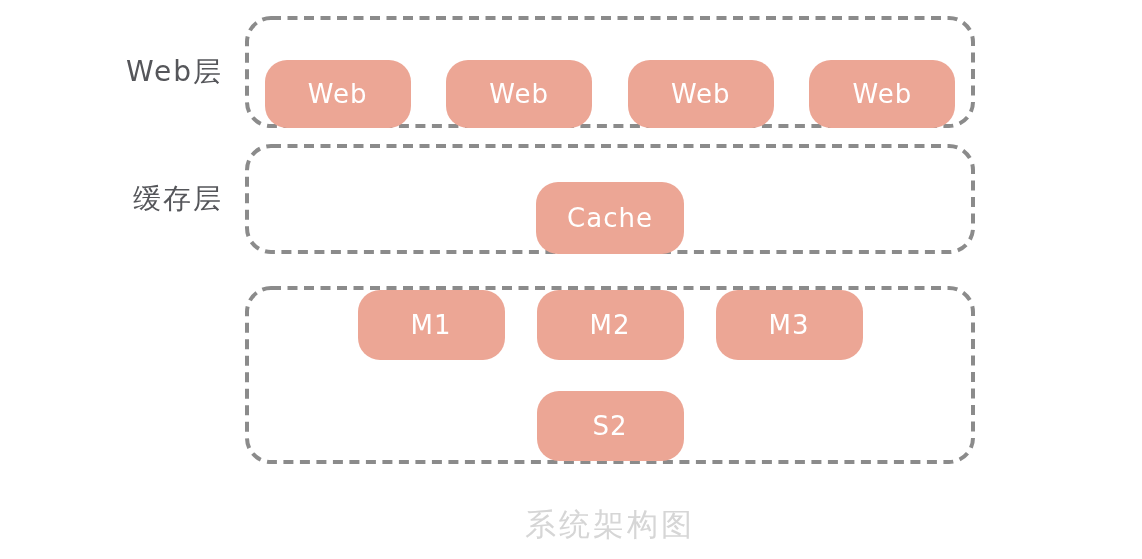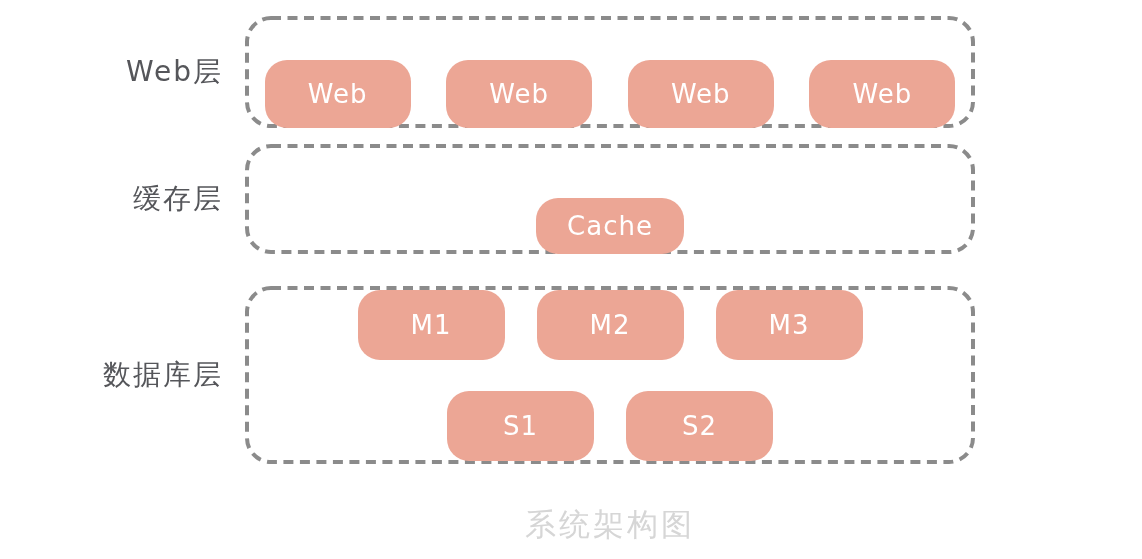--- a/index.html
+++ b/index.html
@@ -64,21 +64,21 @@
     background: var(--node-fill);
     color: var(--node-text);
     border-radius: 22px;
     display: flex;
     align-items: center;
     justify-content: center;
     font-size: 26px;
     letter-spacing: 1px;
   }
   .node.web-node { width: 146px; height: 68px; }
-  .node.cache-node { width: 148px; height: 56px; }
+  .node.cache-node { width: 148px; height: 72px; }
   .node.db-node { width: 147px; height: 70px; }
   .db-grid {
     position: absolute;
     inset: 0;
     display: flex;
     flex-direction: column;
     align-items: center;
     justify-content: center;
     gap: 31px;
   }
@@ -123,33 +123,31 @@
   <div class="layer-label" id="cache-label">缓存层</div>
   <div class="layer-container" id="cache-container">
     <svg class="dash-outline" width="730" height="110" viewBox="0 0 730 110" preserveAspectRatio="none">
       <rect x="2" y="2" width="726" height="106" rx="24"></rect>
     </svg>
     <div class="node-row centered">
       <div class="node cache-node">Cache</div>
     </div>
   </div>
 
-  <div class="layer-label" id="db-label">数据库层</div>
   <div class="layer-container" id="db-container">
     <svg class="dash-outline" width="730" height="178" viewBox="0 0 730 178" preserveAspectRatio="none">
       <rect x="2" y="2" width="726" height="174" rx="24"></rect>
     </svg>
     <div class="db-grid">
       <div class="db-row">
         <div class="node db-node">M1</div>
         <div class="node db-node">M2</div>
         <div class="node db-node">M3</div>
       </div>
       <div class="db-row">
-        <div class="node db-node">S1</div>
         <div class="node db-node">S2</div>
       </div>
     </div>
   </div>
 
   <div class="caption">系统架构图</div>
 
 </div>
 
 </body></html>

